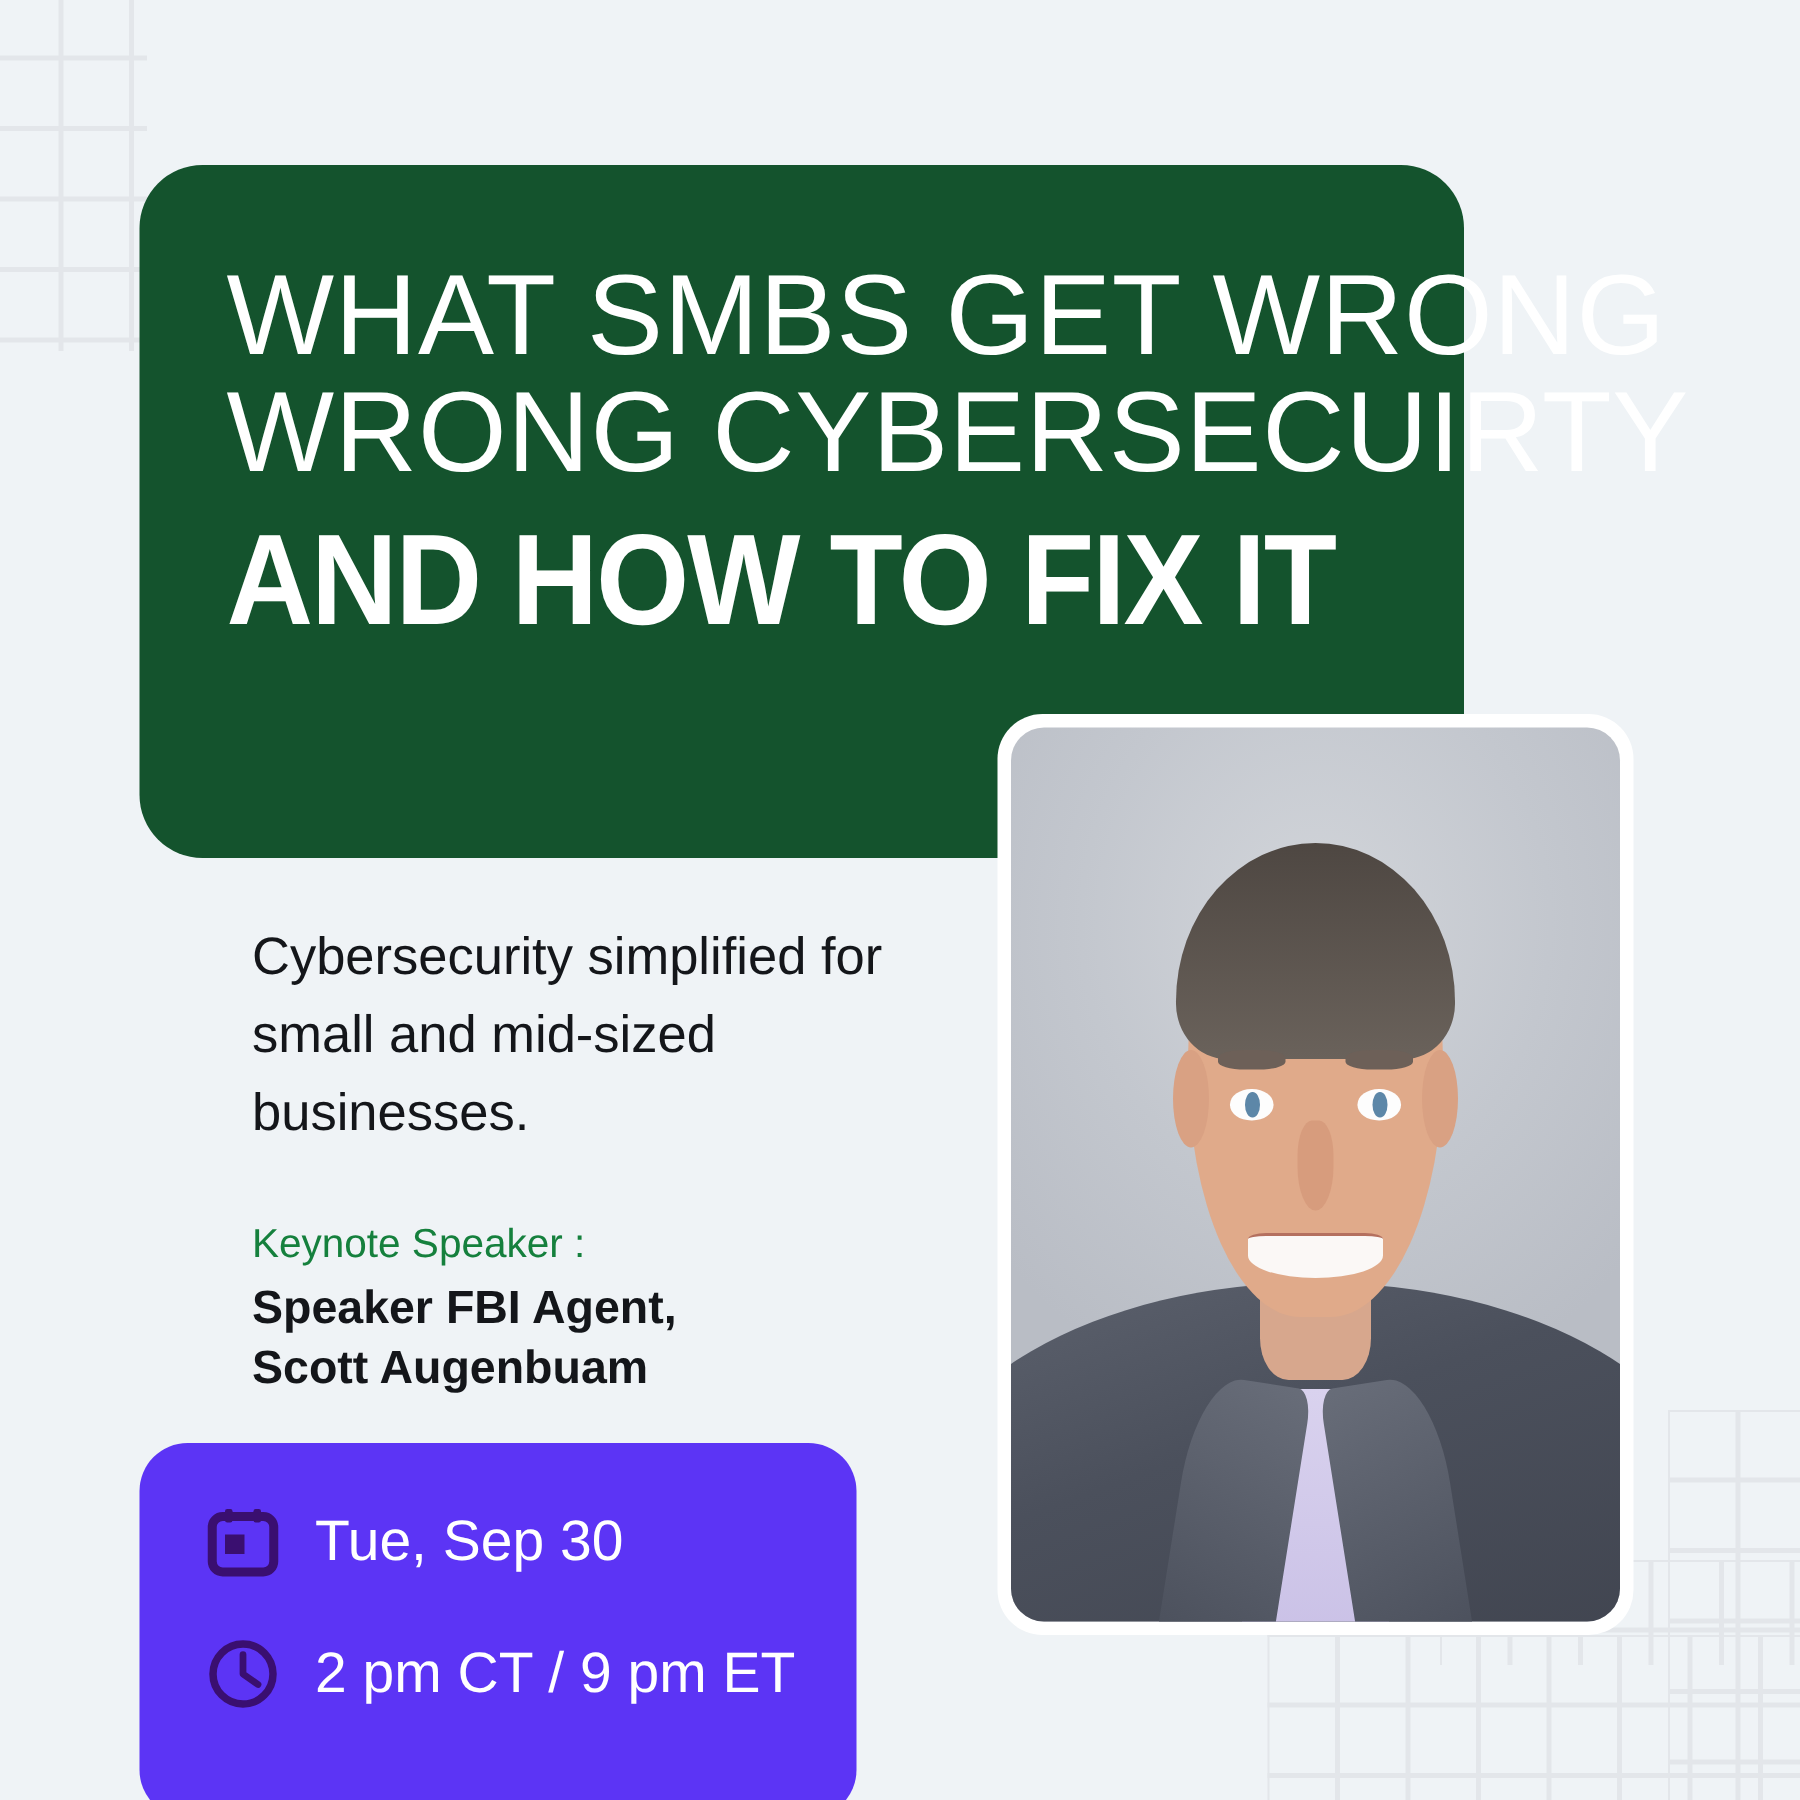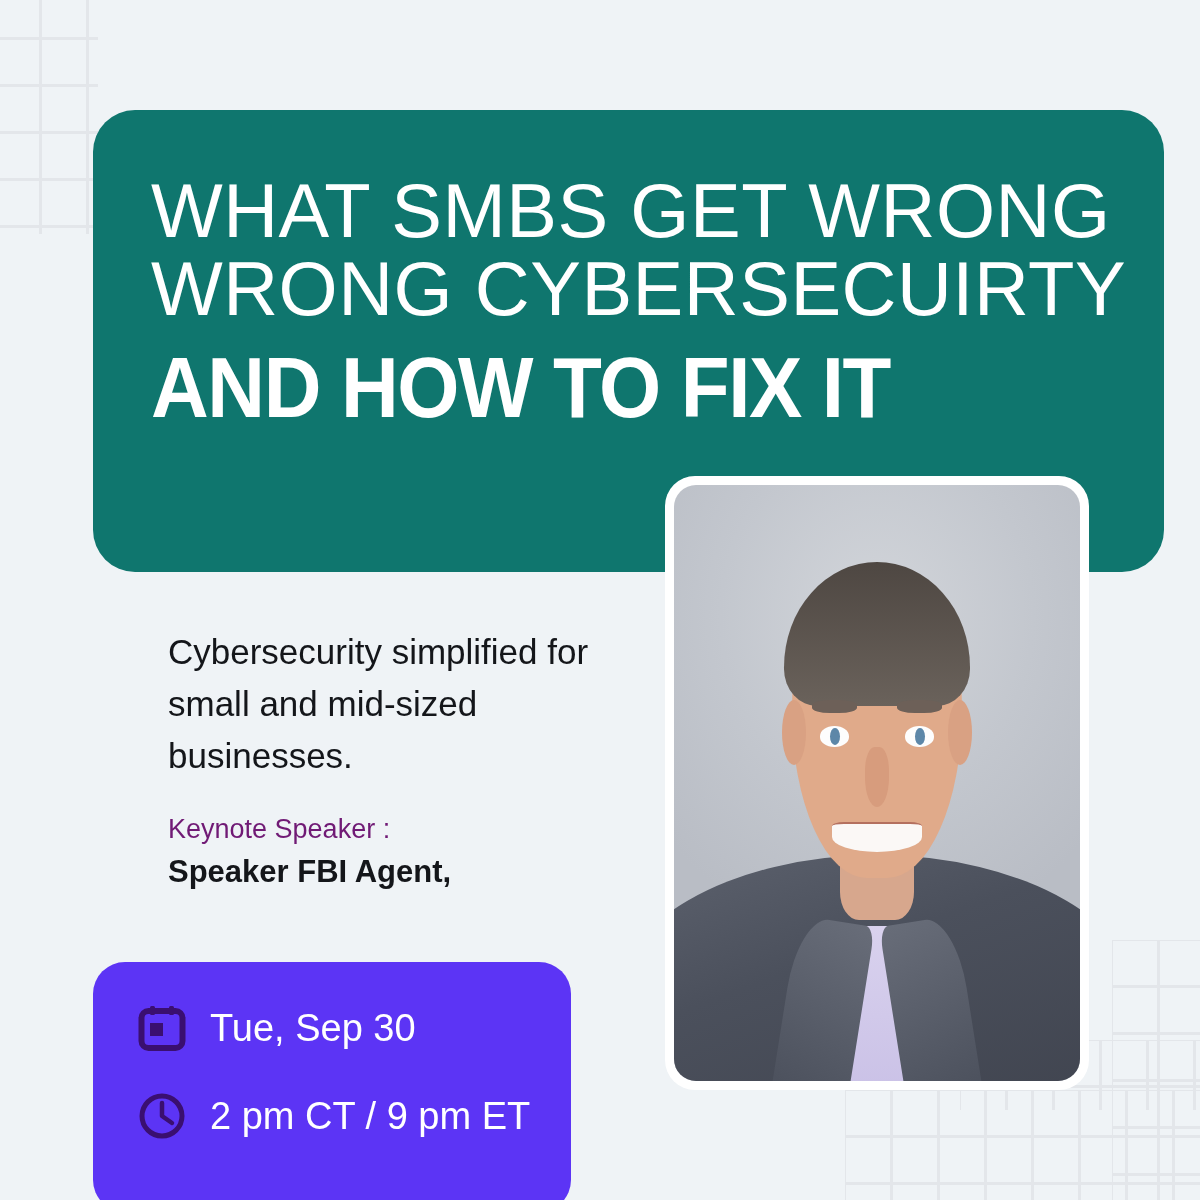--- a/index.html
+++ b/index.html
@@ -30,22 +30,22 @@
   }
   #grid-tl { left:-6px;  top:-8px;   width:104px; height:242px; }
   #grid-br { left:845px; top:1090px; width:360px; height:118px; }
   #grid-r  { left:1112px;top:940px;  width:95px;  height:270px; }
   #grid-br2{ left:960px; top:1040px; width:245px; height:70px;  }
 
   
   #hero {
     position:absolute;
     left:93px; top:110px;
-    width:1071px; height:462px;
-    background:#0f766e;
+    width:883px; height:462px;
+    background:#14532d;
     border-radius:42px;
   }
   #headline {
     position:absolute;
     left:58px; top:62px;
     width:930px;
     color:#ffffff;
   }
   .hl-light {
     display:block;
@@ -63,37 +63,37 @@
     font-weight:900;
     letter-spacing:-1.5px;
     transform:scaleX(0.93);
     transform-origin:left center;
     white-space:nowrap;
   }
 
   
   #tagline {
     position:absolute;
-    left:168px; top:626px;
+    left:168px; top:612px;
     width:430px;
     font-size:35px;
     line-height:52px;
     font-weight:400;
     color:#14161a;
   }
   #speaker-block {
     position:absolute;
     left:168px; top:812px;
     width:430px;
   }
   #speaker-label {
     font-size:27px;
     line-height:34px;
     font-weight:400;
-    color:#701a75;
+    color:#15803d;
   }
   #speaker-name {
     margin-top:6px;
     font-size:31px;
     line-height:40px;
     font-weight:700;
     color:#14161a;
   }
 
   
@@ -246,20 +246,21 @@
       <span class="hl-heavy">AND HOW TO FIX IT</span>
     </div>
   </div>
 
   <div id="tagline">Cybersecurity simplified for small and mid-sized businesses.</div>
 
   <div id="speaker-block">
     <div id="speaker-label">Keynote Speaker :</div>
     <div id="speaker-name">
       <span>Speaker FBI Agent,</span><br>
+      <span>Scott Augenbuam</span>
     </div>
   </div>
 
   <div id="portrait-frame">
     <div id="portrait-photo">
       <div id="ph-shoulders"></div>
       <div id="ph-shirt"></div>
       <div id="ph-lapel-l"></div>
       <div id="ph-lapel-r"></div>
       <div id="ph-neck"></div>

